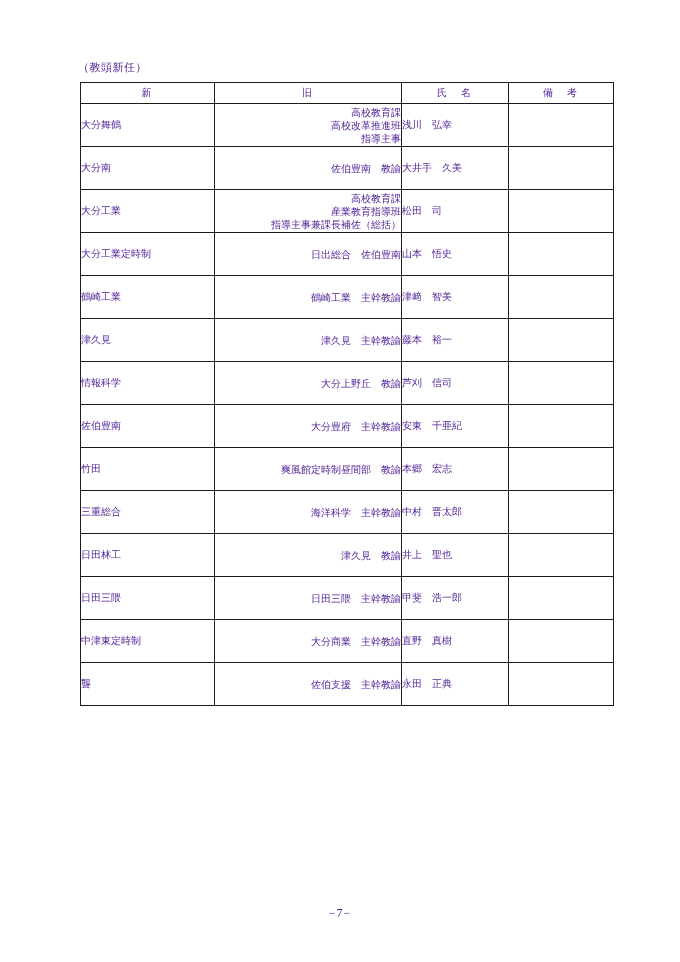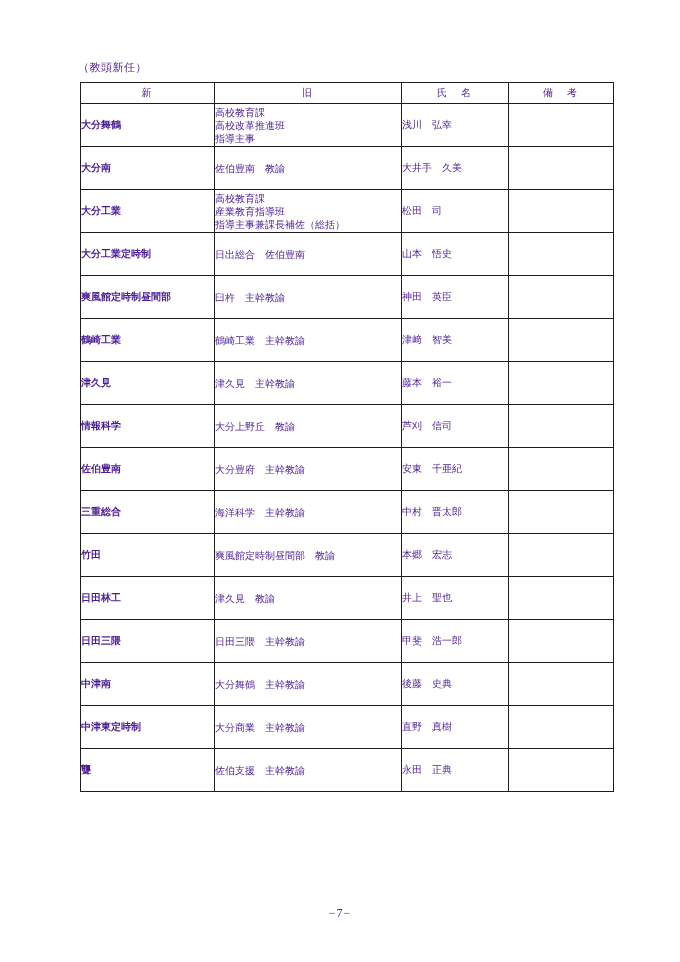--- a/index.html
+++ b/index.html
@@ -43,22 +43,22 @@
   }
   table.appointments thead th {
     height: 20px;
     font-weight: normal;
     text-align: center;
     letter-spacing: 2px;
   }
   table.appointments tbody td {
     height: 42px;
   }
-  td.col-new   { padding-left: 13px; font-weight: bold; }
-  td.col-old   { padding-left: 9px;  }
+  td.col-new   { padding-left: 13px; }
+  td.col-old   { padding-left: 9px; text-align: right;  }
   td.col-name  { padding-left: 9px;  }
   td.col-old .old-line {
     line-height: 13px;
     white-space: nowrap;
   }
   td.col-new, td.col-name { white-space: nowrap; }
   .page-footer {
     position: absolute;
     left: 0;
     top: 906px;
@@ -121,28 +121,20 @@
   </tr>
         <tr>
     <td class="col-new">大分工業定時制</td>
     <td class="col-old">
             <div class="old-line">日出総合　佐伯豊南</div>
           </td>
     <td class="col-name">山本　悟史</td>
     <td class="col-note"></td>
   </tr>
         <tr>
-    <td class="col-new">爽風館定時制昼間部</td>
-    <td class="col-old">
-            <div class="old-line">臼杵　主幹教諭</div>
-          </td>
-    <td class="col-name">神田　英臣</td>
-    <td class="col-note"></td>
-  </tr>
-        <tr>
     <td class="col-new">鶴崎工業</td>
     <td class="col-old">
             <div class="old-line">鶴崎工業　主幹教諭</div>
           </td>
     <td class="col-name">津﨑　智美</td>
     <td class="col-note"></td>
   </tr>
         <tr>
     <td class="col-new">津久見</td>
     <td class="col-old">
@@ -161,57 +153,49 @@
   </tr>
         <tr>
     <td class="col-new">佐伯豊南</td>
     <td class="col-old">
             <div class="old-line">大分豊府　主幹教諭</div>
           </td>
     <td class="col-name">安東　千亜紀</td>
     <td class="col-note"></td>
   </tr>
         <tr>
+    <td class="col-new">竹田</td>
+    <td class="col-old">
+            <div class="old-line">爽風館定時制昼間部　教諭</div>
+          </td>
+    <td class="col-name">本郷　宏志</td>
+    <td class="col-note"></td>
+  </tr>
+        <tr>
     <td class="col-new">三重総合</td>
     <td class="col-old">
             <div class="old-line">海洋科学　主幹教諭</div>
           </td>
     <td class="col-name">中村　晋太郎</td>
     <td class="col-note"></td>
   </tr>
         <tr>
-    <td class="col-new">竹田</td>
-    <td class="col-old">
-            <div class="old-line">爽風館定時制昼間部　教諭</div>
-          </td>
-    <td class="col-name">本郷　宏志</td>
-    <td class="col-note"></td>
-  </tr>
-        <tr>
     <td class="col-new">日田林工</td>
     <td class="col-old">
             <div class="old-line">津久見　教諭</div>
           </td>
     <td class="col-name">井上　聖也</td>
     <td class="col-note"></td>
   </tr>
         <tr>
     <td class="col-new">日田三隈</td>
     <td class="col-old">
             <div class="old-line">日田三隈　主幹教諭</div>
           </td>
     <td class="col-name">甲斐　浩一郎</td>
-    <td class="col-note"></td>
-  </tr>
-        <tr>
-    <td class="col-new">中津南</td>
-    <td class="col-old">
-            <div class="old-line">大分舞鶴　主幹教諭</div>
-          </td>
-    <td class="col-name">後藤　史典</td>
     <td class="col-note"></td>
   </tr>
         <tr>
     <td class="col-new">中津東定時制</td>
     <td class="col-old">
             <div class="old-line">大分商業　主幹教諭</div>
           </td>
     <td class="col-name">直野　真樹</td>
     <td class="col-note"></td>
   </tr>

